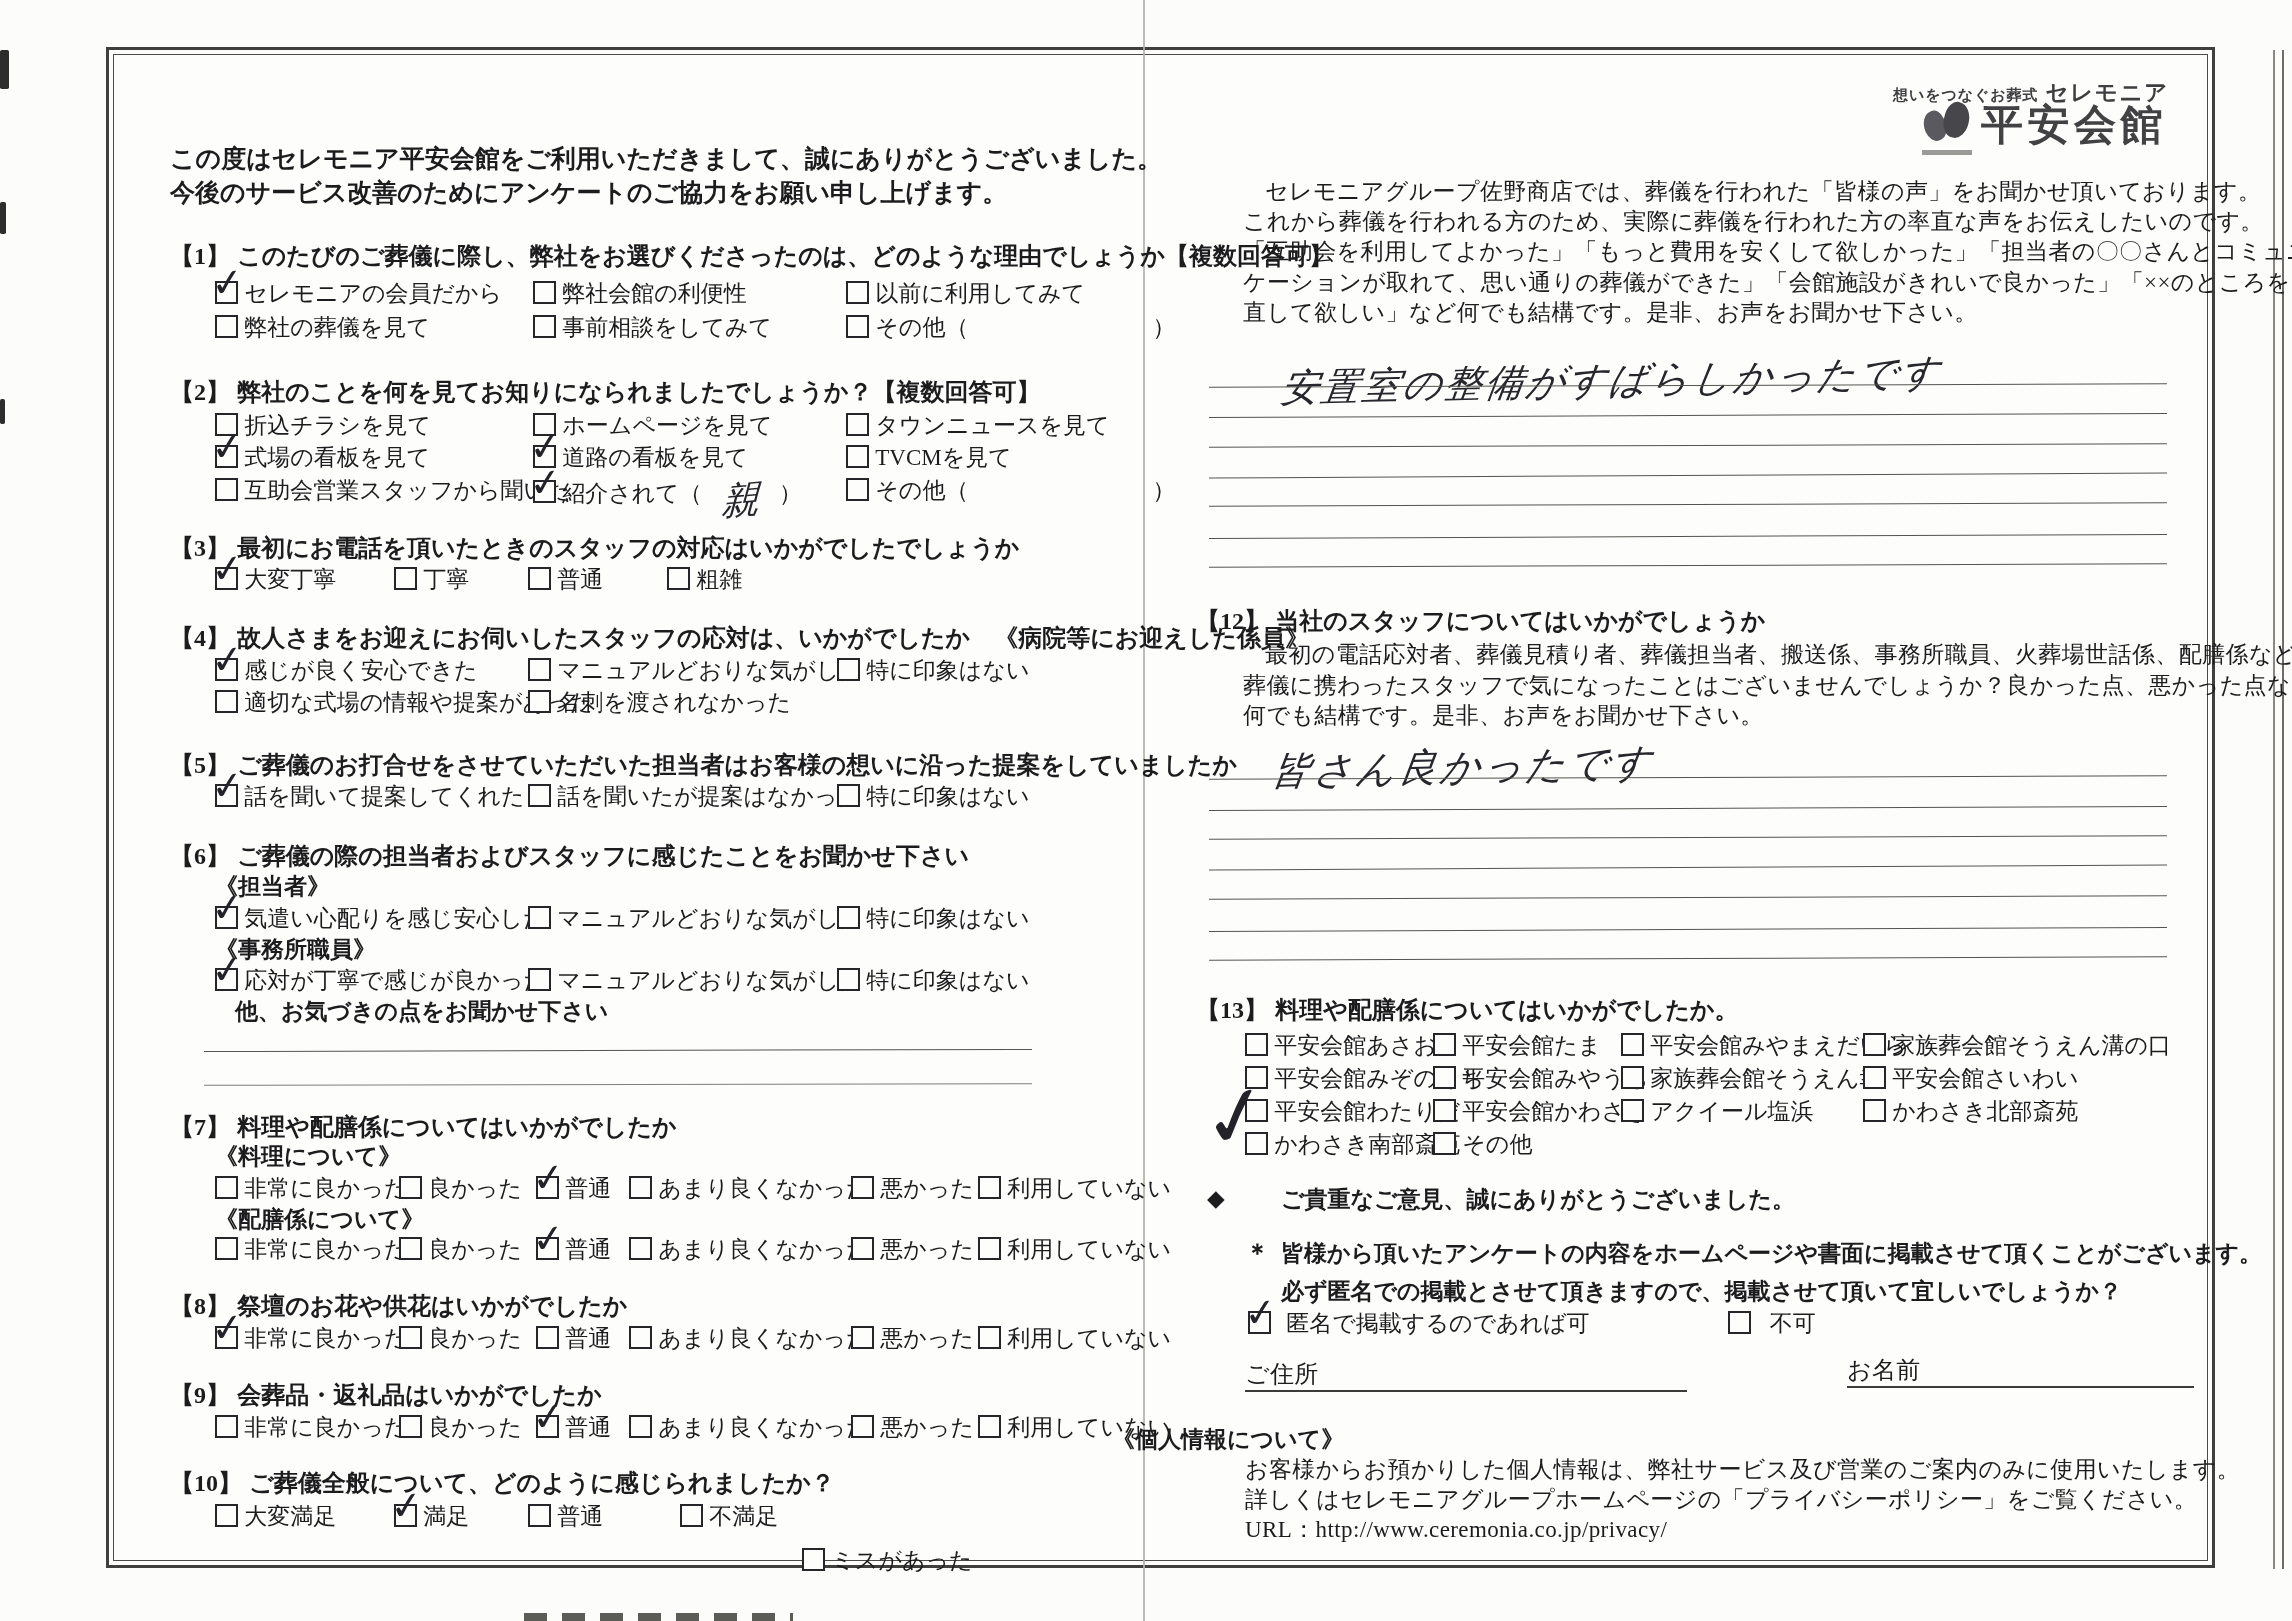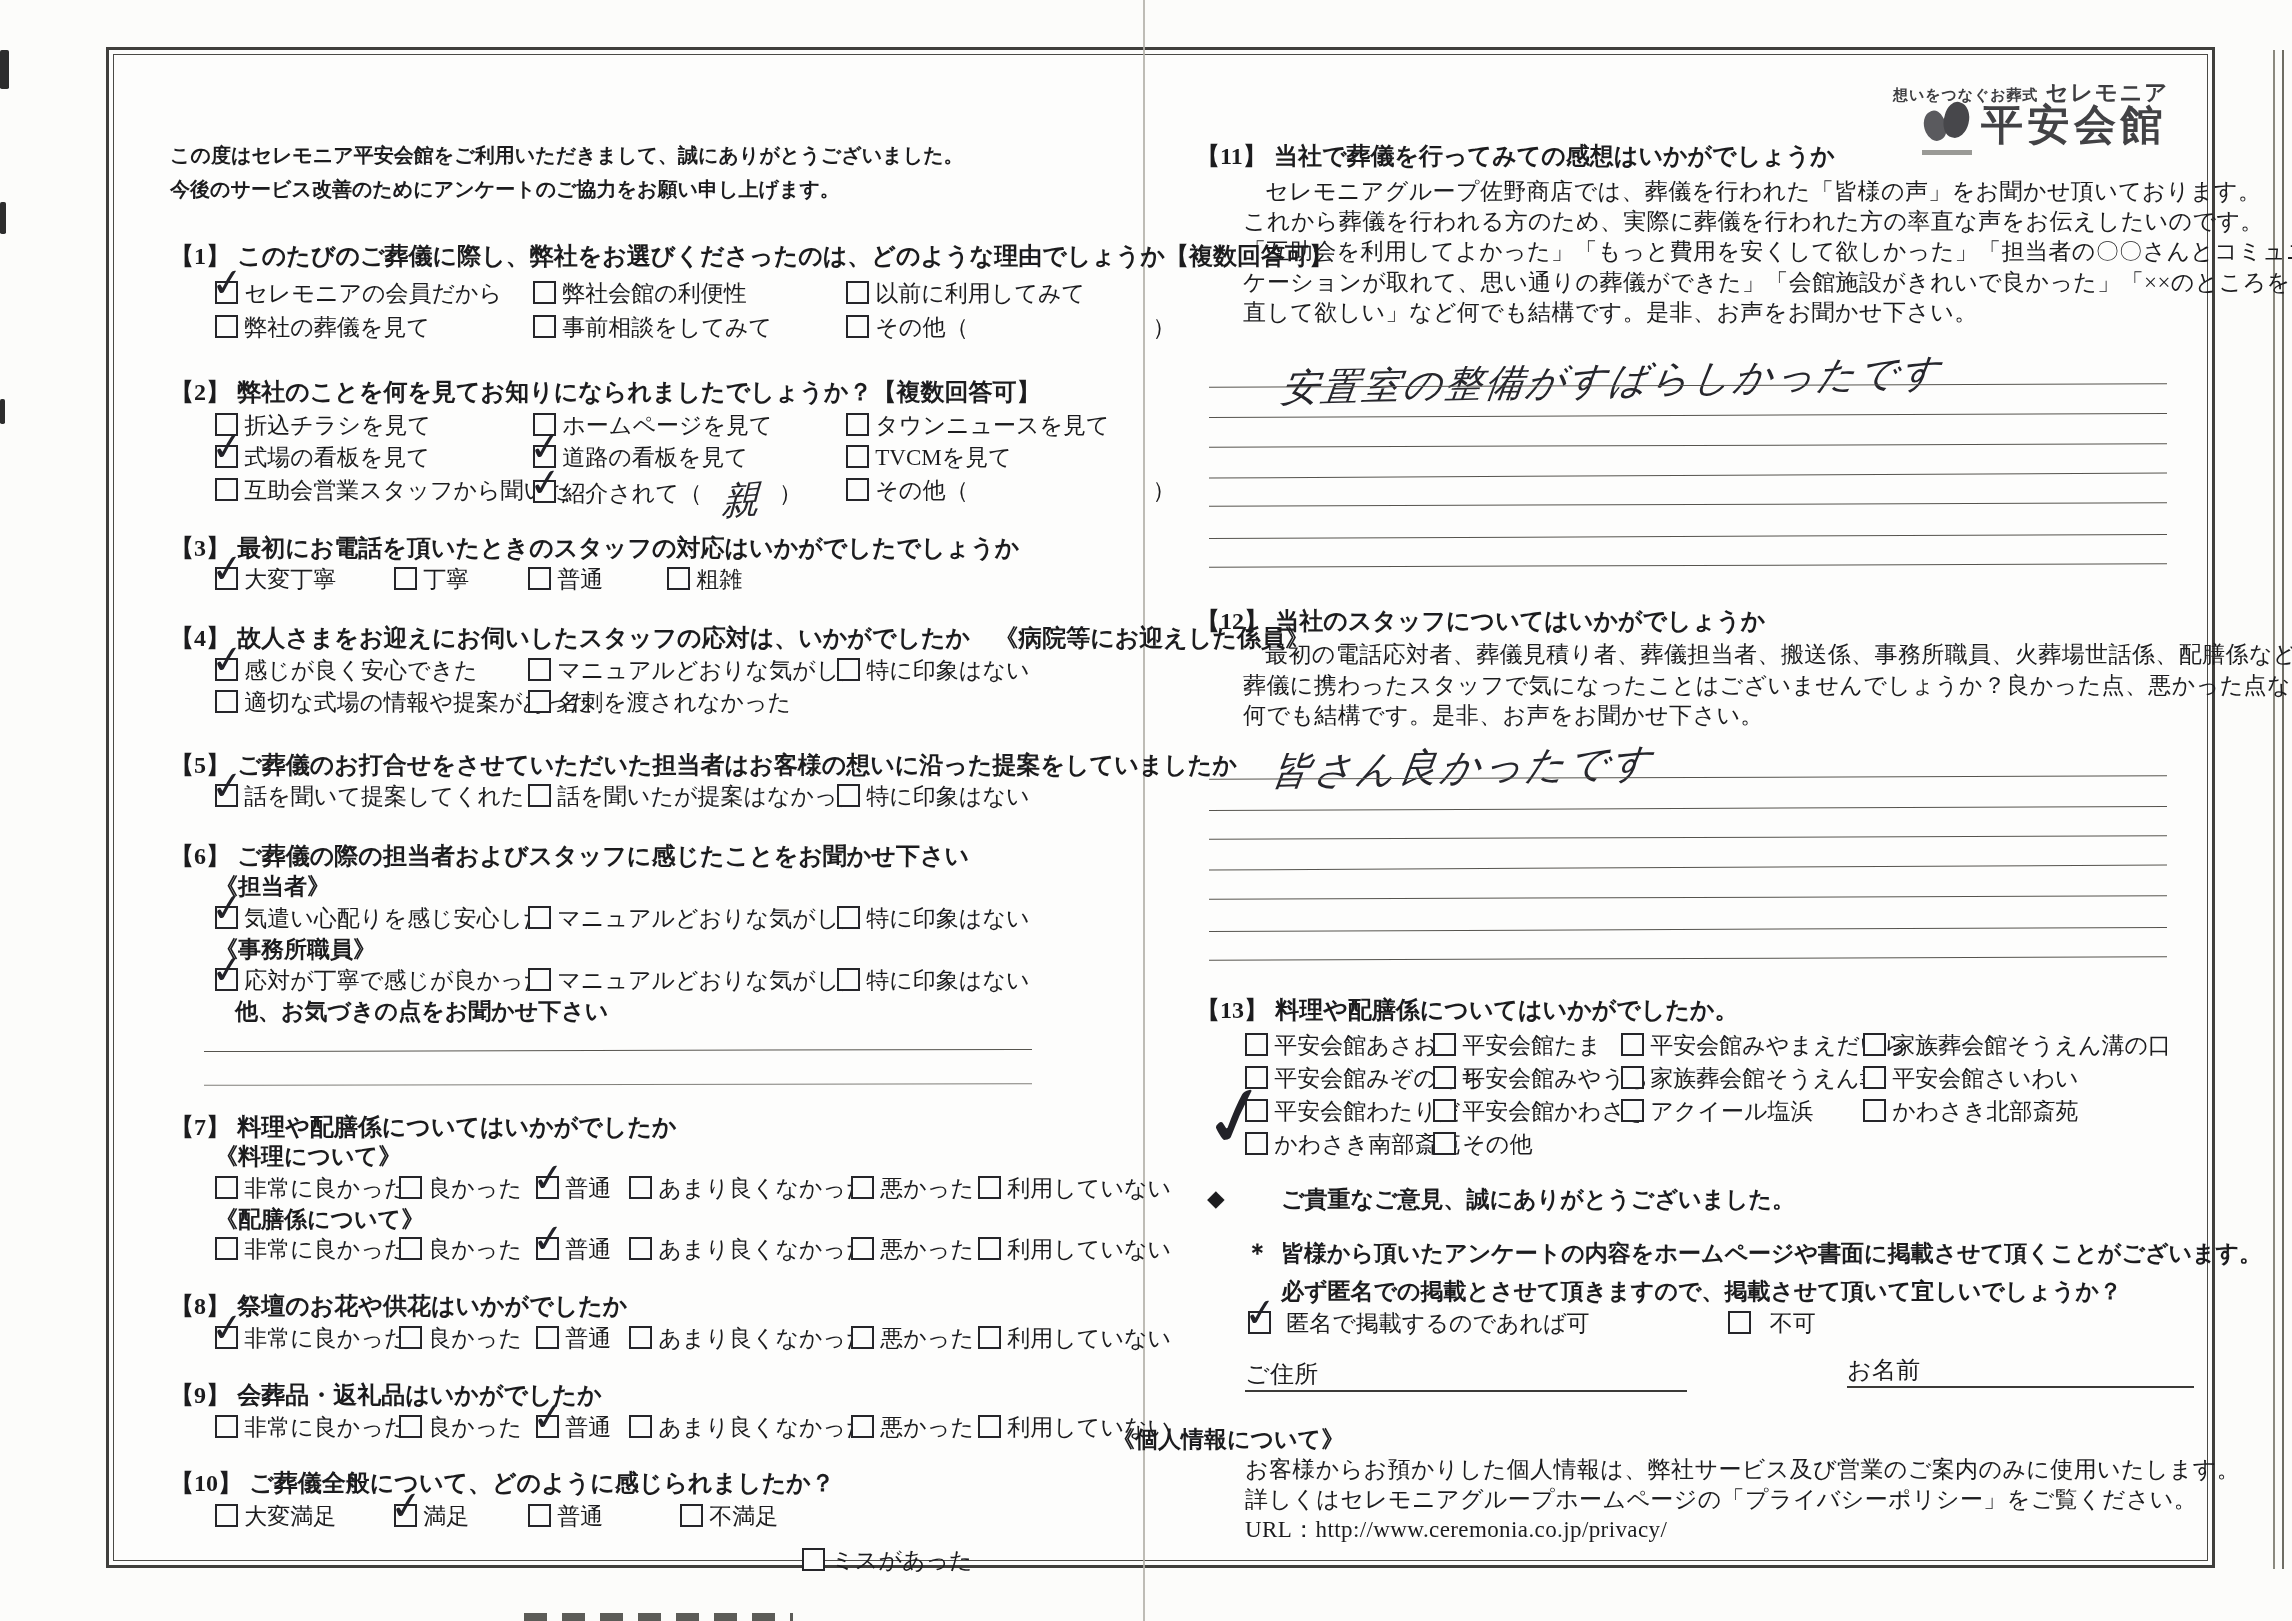--- a/index.html
+++ b/index.html
@@ -10,21 +10,21 @@
   .frame::after{content:"";position:absolute;inset:3.6px;border:1.3px solid #4b4a46;}
   .fold{position:absolute;left:1143px;top:0;width:1.8px;height:1622px;background:#b3b0a8;opacity:.85;}
   .edge1{position:absolute;left:2273px;top:50px;width:1.8px;height:1519px;background:#8b897f;}
   .edge2{position:absolute;left:2282px;top:50px;width:1.8px;height:1519px;background:#6f6d64;}
   .speck{position:absolute;background:#2d2d2d;border-radius:1.8px;}
   .botmark{position:absolute;left:524px;top:1613px;width:269px;height:9px;
            background:repeating-linear-gradient(90deg,#34342f 0 23px,transparent 23px 38px);opacity:.8;}
   
   .title{position:absolute;left:215px;top:57px;width:878px;text-align:center;
          font-size:41px;font-weight:700;letter-spacing:7.2px;white-space:nowrap;}
-  .intro{position:absolute;font-size:20px;font-weight:700;white-space:nowrap;}
+  .intro{position:absolute;font-size:25px;font-weight:700;white-space:nowrap;}
   .qh{position:absolute;font-size:24px;font-weight:700;white-space:nowrap;}
   .qh .qno{margin-right:7.2px;}
   .grp{position:absolute;font-size:23px;font-weight:700;white-space:nowrap;}
   .note{position:absolute;font-size:23px;font-weight:700;white-space:nowrap;text-align:right;}
   .para{position:absolute;font-size:23px;font-weight:500;white-space:nowrap;letter-spacing:0.4px;}
   .opt{position:absolute;font-size:23px;font-weight:500;white-space:nowrap;}
   .cb{display:inline-block;width:19px;height:19px;border:2px solid #26262a;margin-right:6.3px;
       vertical-align:-2.7px;position:relative;background:#fdfdfc;}
   .cb.checked::after{content:"\2713";position:absolute;left:-6.3px;top:-19.7px;font-size:39px;line-height:1;
       font-family:"DejaVu Sans",sans-serif;color:#222228;transform:rotate(-6deg);font-weight:400;}
@@ -180,23 +180,20 @@
   <div class="logo-tag">
     <span class="small">想いをつなぐお葬式</span><span class="brand">セレモニア</span>
   </div>
   <div class="butterfly">
       <span class="w1"></span>
       <span class="w2"></span>
     </div>
   <div class="logo-cap"></div>
   <div class="logo-name">平安会館</div>
 
-  <div class="qh" style="left:1196px;top:140px;">
-    <span class="qno">【11】</span><span>当社で葬儀を行ってみての感想はいかがでしょうか</span>
-  </div>
   <div class="para" style="left:1265px;top:176px;">セレモニアグループ佐野商店では、葬儀を行われた「皆様の声」をお聞かせ頂いております。</div>
   <div class="para" style="left:1243px;top:206px;">これから葬儀を行われる方のため、実際に葬儀を行われた方の率直な声をお伝えしたいのです。</div>
   <div class="para" style="left:1243px;top:236px;">「互助会を利用してよかった」「もっと費用を安くして欲しかった」「担当者の〇〇さんとコミュニ</div>
   <div class="para" style="left:1243px;top:267px;">ケーションが取れて、思い通りの葬儀ができた」「会館施設がきれいで良かった」「××のところを</div>
   <div class="para" style="left:1243px;top:297px;">直して欲しい」など何でも結構です。是非、お声をお聞かせ下さい。</div>
   <div class="hand" style="left:1281px;top:355px;font-size:38px;">安置室の整備がすばらしかったです</div>
   <div class="rule" style="left:1209px;top:385px;width:958px;transform:rotate(-0.2deg);"></div>
   <div class="rule" style="left:1209px;top:415px;width:958px;transform:rotate(-0.25deg);"></div>
   <div class="rule" style="left:1209px;top:445px;width:958px;transform:rotate(-0.2deg);"></div>
   <div class="rule" style="left:1209px;top:475px;width:958px;transform:rotate(-0.3deg);"></div>

